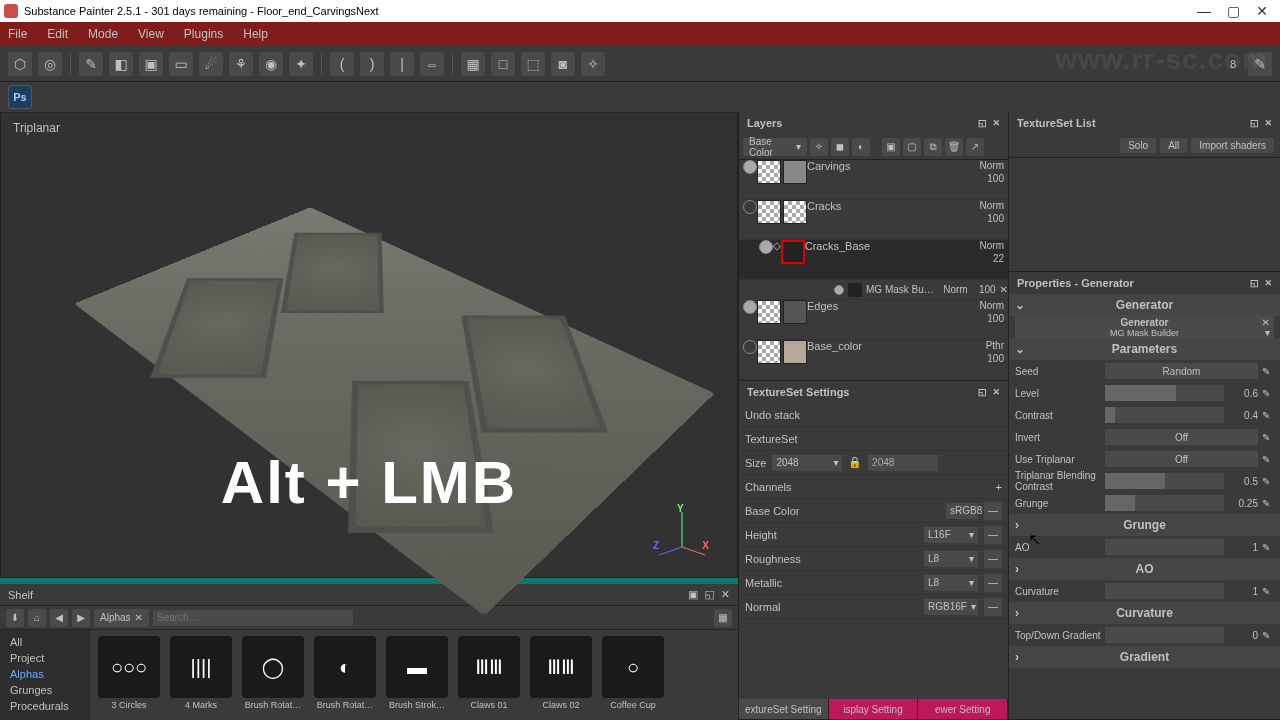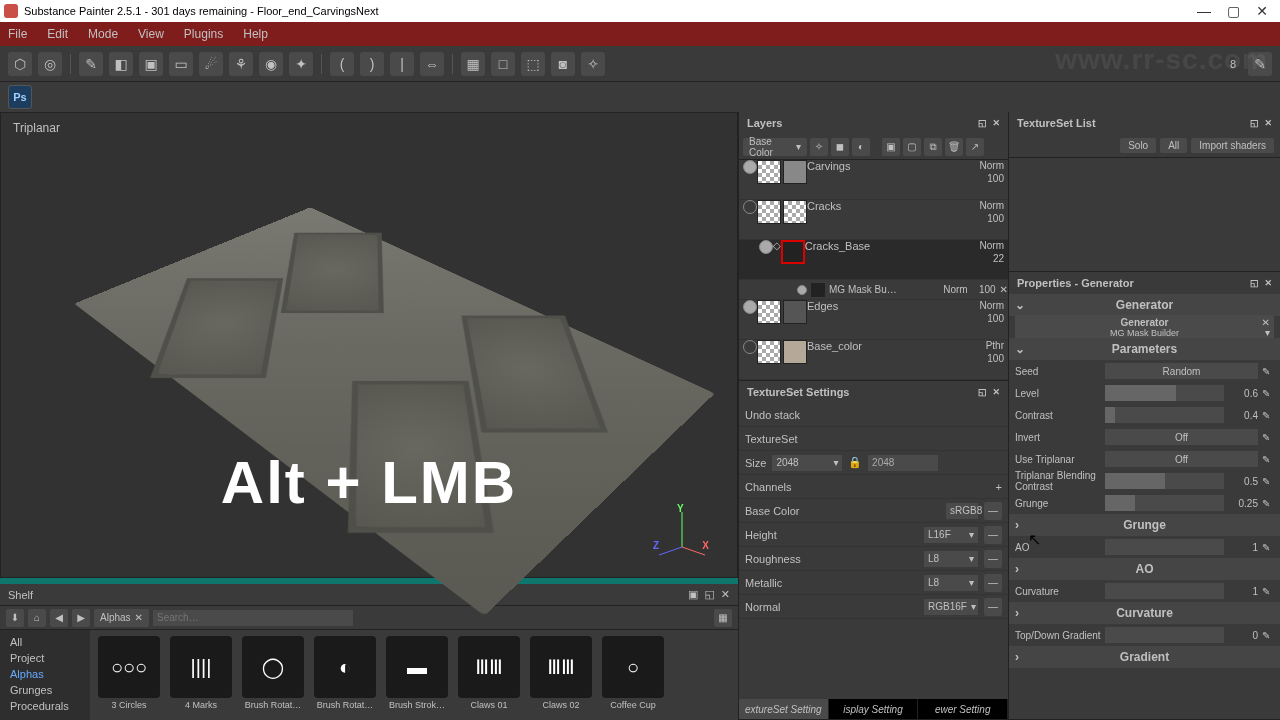--- a/index.html
+++ b/index.html
@@ -53,25 +53,25 @@
 .layer-vis { width: 14px; height: 14px; border: 1px solid #888; border-radius: 50%; }
 .layer-vis.on { background: #aaa; }
 .layer-thumbs { display: flex; gap: 2px; }
 .lthumb { width: 24px; height: 24px; background: #888; border: 1px solid #222; }
 .lthumb.checker { background: repeating-conic-gradient(#aaa 0 25%, #fff 0 50%) 0 0 / 8px 8px; }
 .lthumb.dark { background: #222; }
 .layer-name { flex: 1; font-size: 11px; }
 .layer-meta { width: 42px; text-align: right; font-size: 10px; display: flex; flex-direction: column; align-items: flex-end; gap: 2px; }
 .layer-row.selected { background: #2a2a2a; }
 .highlight-box { border: 2px solid #d00; }
-.sub-row { height: 20px; display: flex; align-items: center; padding-left: 58px; gap: 4px; font-size: 10px; border-bottom: 1px solid #333; }
+.sub-row { height: 20px; display: flex; align-items: center; padding-left: 76px; gap: 4px; font-size: 10px; border-bottom: 1px solid #333; margin-left: 19px; }
 .ts-row { height: 24px; display: flex; align-items: center; padding: 0 6px; gap: 6px; border-bottom: 1px solid #333; font-size: 11px; }
 .ts-input { background: #4a4a4a; border: none; color: #aaa; padding: 2px 4px; height: 16px; font-size: 10px; width: 70px; }
 .select-box { background: #4a4a4a; padding: 2px 4px; font-size: 10px; display: flex; align-items: center; gap: 4px; height: 16px; }
-.tab-row { display: flex; height: 20px; background: #000000; font-size: 10px; font-style: italic; }
+.tab-row { display: flex; height: 20px; background: #be185d; font-size: 10px; }
 .tab { flex: 1; display: flex; align-items: center; justify-content: center; border-right: 1px solid #222; }
 .tab.active { background: #4a4a4a; }
 .tsl-toolbar { height: 24px; display: flex; align-items: center; justify-content: flex-end; gap: 4px; padding: 0 6px; border-bottom: 1px solid #222; }
 .btn-pill { background: #4a4a4a; padding: 2px 8px; border-radius: 2px; font-size: 10px; }
 .tsl-item { height: 20px; display: flex; align-items: center; padding: 0 6px; gap: 6px; font-size: 11px; }
 .tsl-dot { width: 10px; height: 10px; border-radius: 50%; background: #888; }
 .prop-section-hdr { height: 22px; background: #454545; display: flex; align-items: center; justify-content: center; font-size: 12px; font-weight: bold; position: relative; }
 .collapse-chev { position: absolute; left: 6px; }
 .prop-row { height: 22px; display: flex; align-items: center; padding: 0 6px; gap: 4px; font-size: 10px; }
 .prop-label { width: 86px; }

